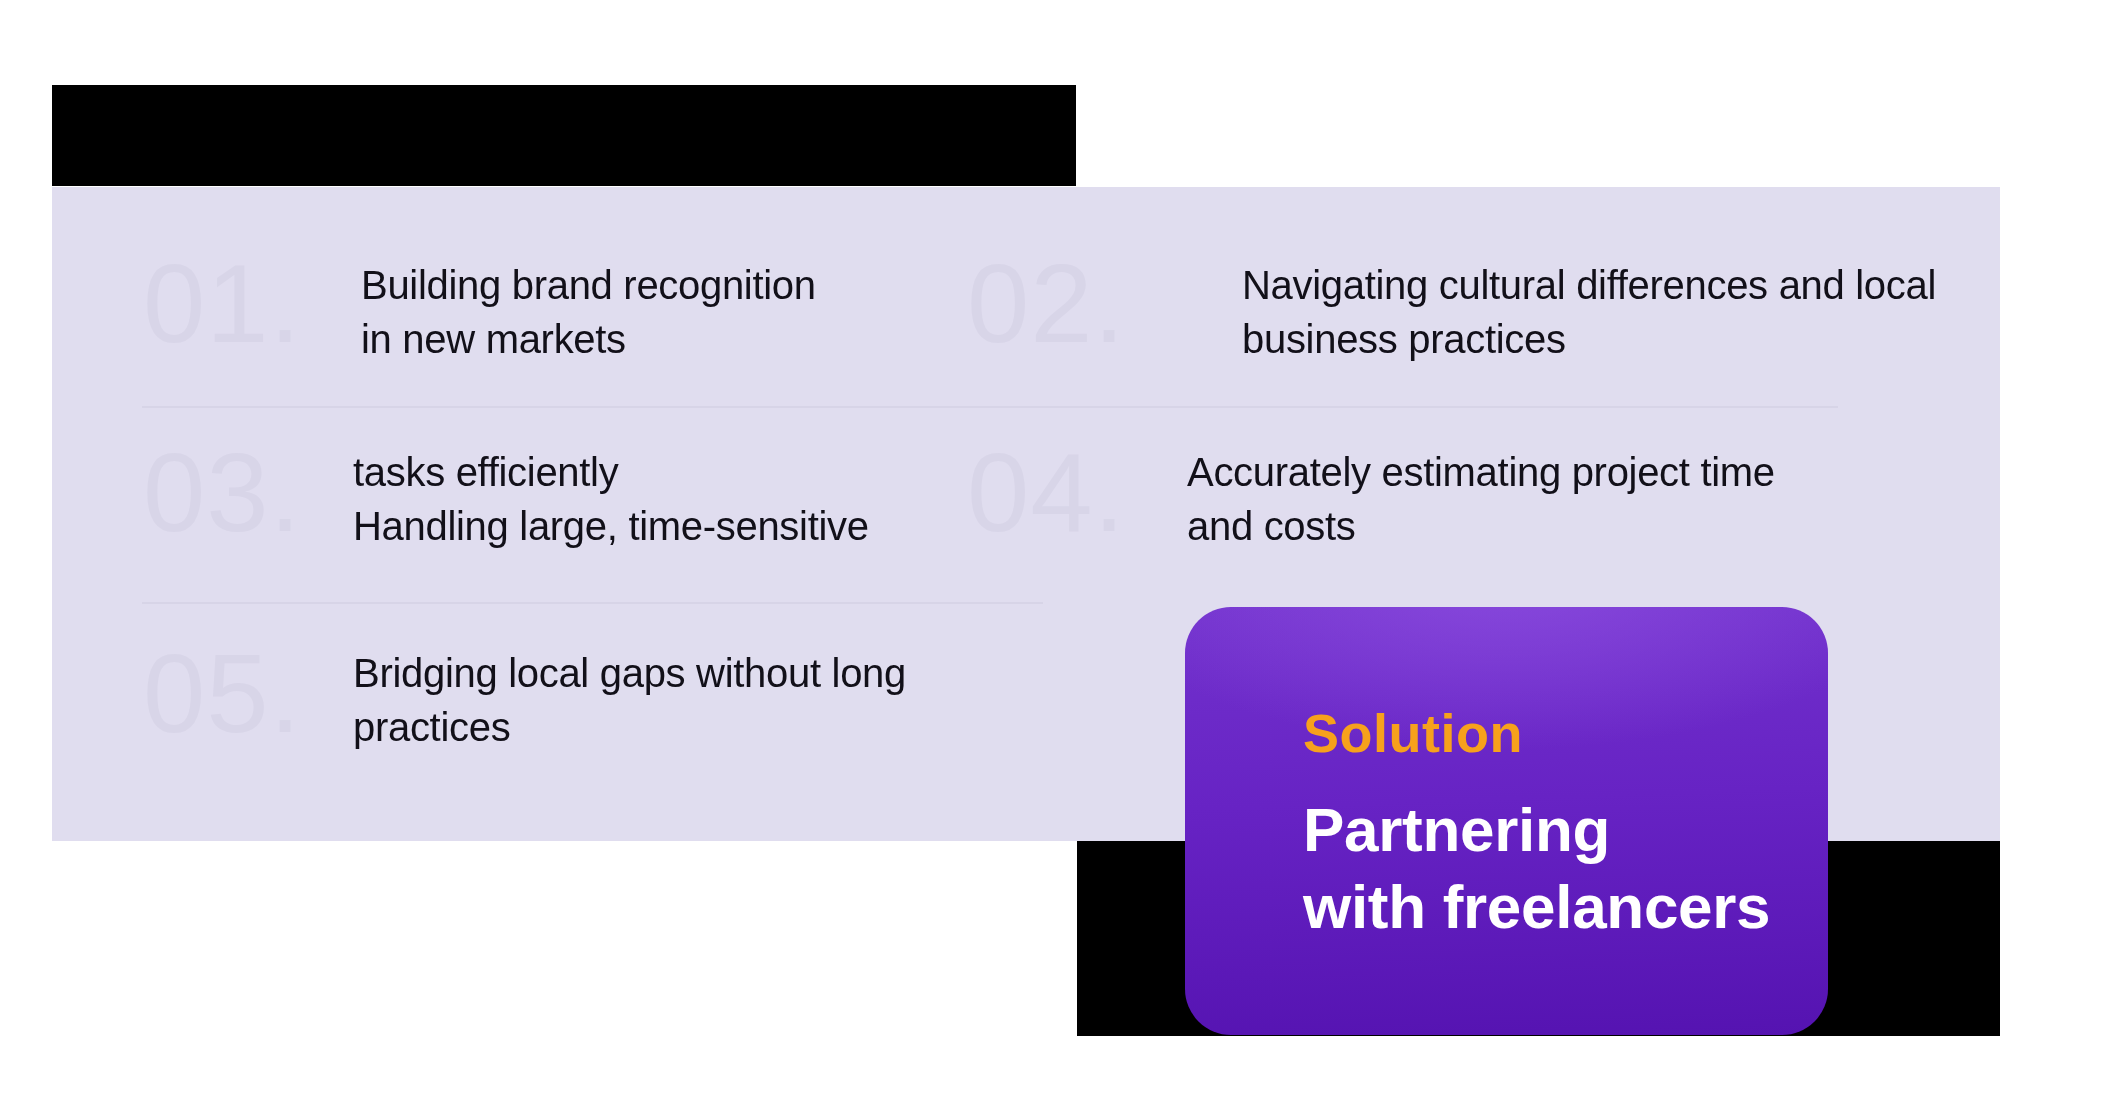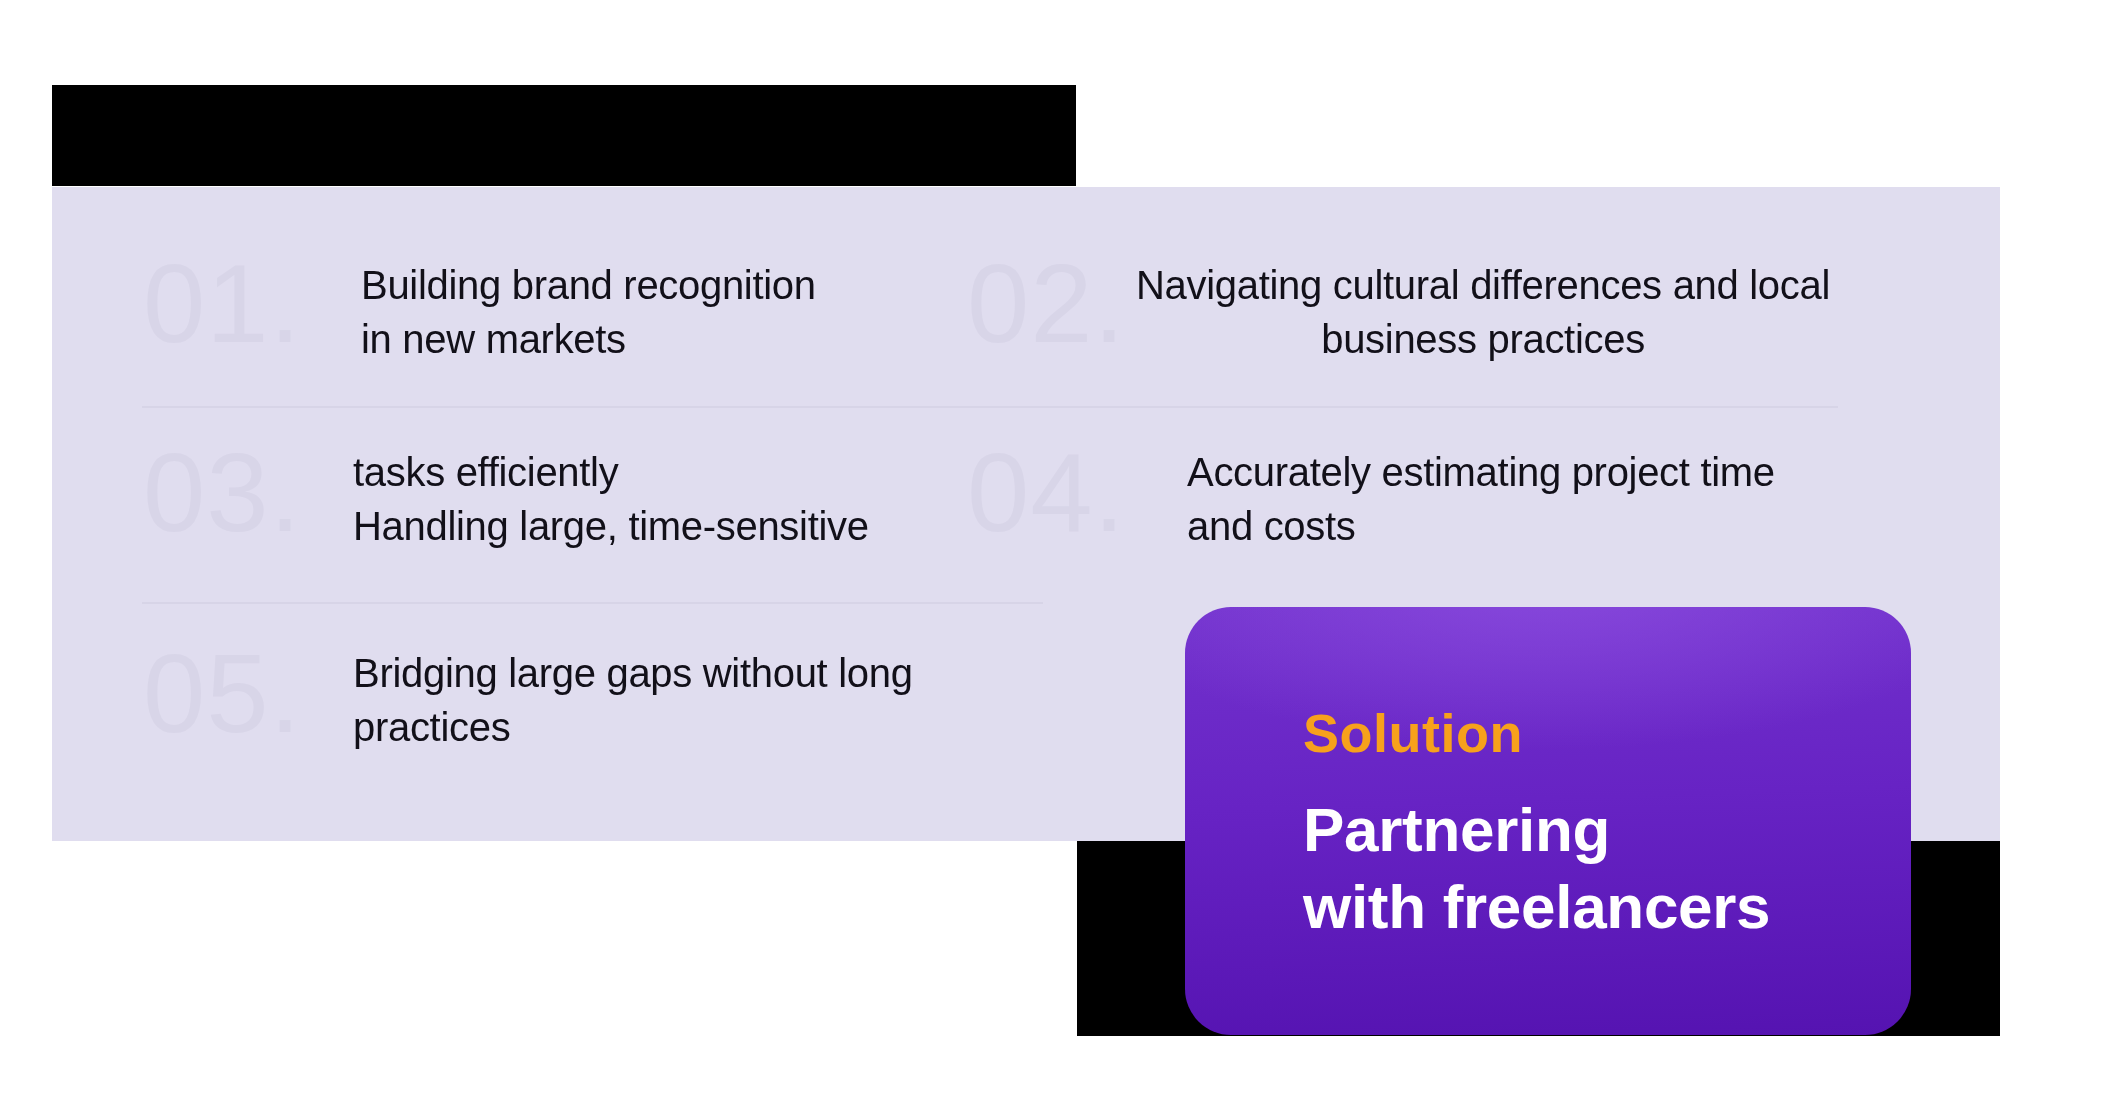--- a/index.html
+++ b/index.html
@@ -43,35 +43,35 @@
   }
   .divider {
     height: 2px;
     background: #d7d4e7;
   }
 
   
   .num-r1c1 { left: 143px;  top: 248px; }
   .txt-r1c1 { left: 353px;  top: 258px; margin-left: 8px; }
   .num-r1c2 { left: 967px;  top: 248px; }
-  .txt-r1c2 { left: 1136px; top: 258px; text-align: center; }
+  .txt-r1c2 { left: 1242px; top: 258px; }
 
   .num-r2c1 { left: 143px;  top: 437px; }
   .txt-r2c1 { left: 353px;  top: 445px; }
   .num-r2c2 { left: 967px;  top: 437px; }
   .txt-r2c2 { left: 1187px; top: 445px; }
 
   .num-r3c1 { left: 143px;  top: 638px; }
   .txt-r3c1 { left: 353px;  top: 646px; }
 
   .divider-1 { left: 142px; top: 406px; width: 1696px; }
   .divider-2 { left: 142px; top: 602px; width: 901px; }
 
   .solution-card {
-    left: 1185px; top: 607px; width: 726px; height: 428px;
+    left: 1185px; top: 607px; width: 643px; height: 428px;
     border-radius: 46px;
     background:
       radial-gradient(120% 75% at 50% -8%, rgba(141,78,224,0.85) 0%, rgba(141,78,224,0) 55%),
       linear-gradient(178deg, #7232cd 0%, #6723c4 45%, #5513b1 100%);
   }
   .solution-label {
     left: 118px; top: 99px;
     font-size: 54px;
     line-height: 54px;
     font-weight: 700;
@@ -117,21 +117,21 @@
 <div class="abs item-number num-r2c2">04.</div>
 <div class="abs item-text txt-r2c2">
   <div>Accurately estimating project time</div>
   <div>and costs</div>
 </div>
 
 <div class="abs divider divider-2"></div>
 
 <div class="abs item-number num-r3c1">05.</div>
 <div class="abs item-text txt-r3c1">
-  <div>Bridging large gaps without long</div>
+  <div>Bridging local gaps without long</div>
   <div>practices</div>
 </div>
 
 <div class="abs bottom-black-rect"></div>
 
 <div class="abs solution-card">
   <div class="abs solution-label">Solution</div>
   <div class="abs solution-text">
     <div>Partnering</div>
     <div>with freelancers</div>

